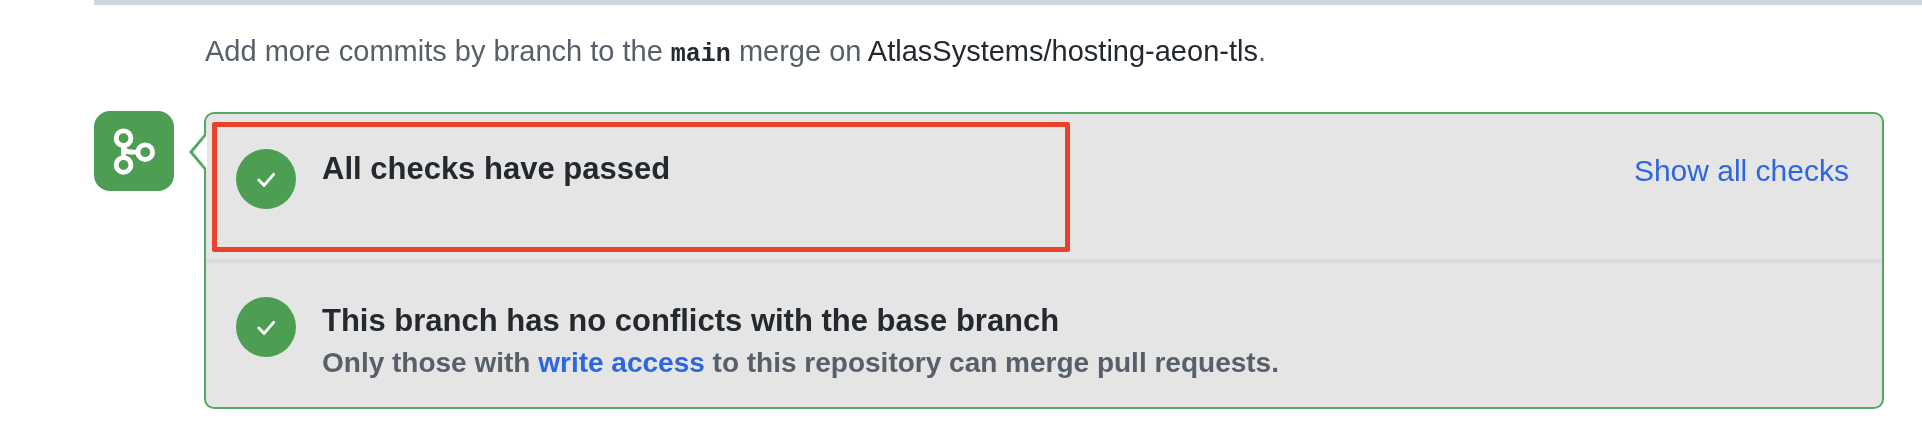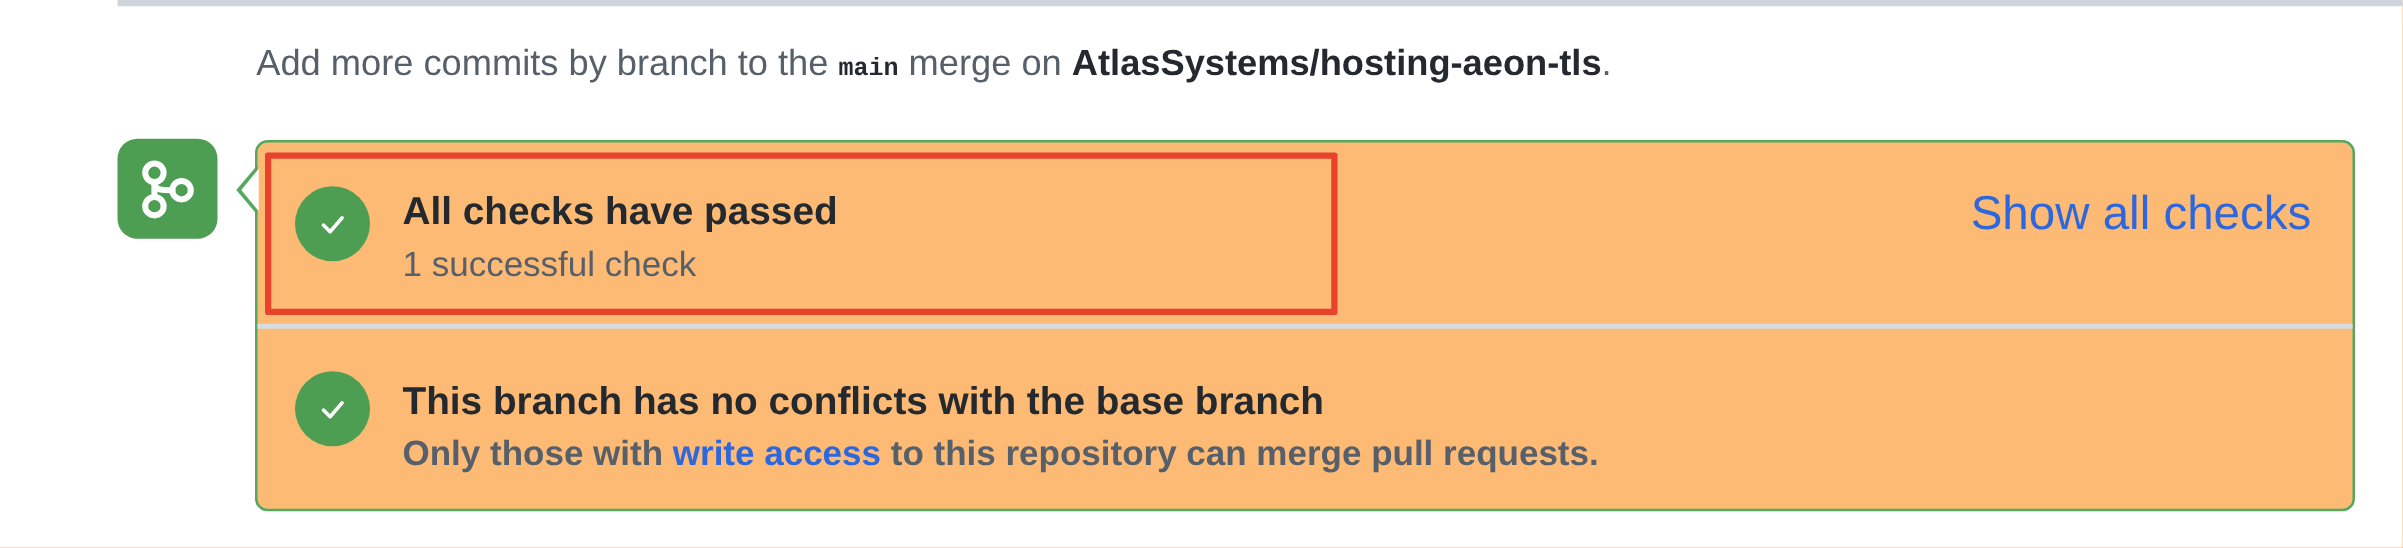--- a/index.html
+++ b/index.html
@@ -23,32 +23,32 @@
     position:absolute;left:94px;top:0;right:0;height:5px;
     background:var(--top-bar);
   }
   .note{
     position:absolute;left:205px;top:33px;
     font-size:29px;line-height:36px;color:var(--muted);
     white-space:nowrap;
   }
   .note code{
     font-family:"Liberation Mono","DejaVu Sans Mono",monospace;
-    font-weight:bold;font-size:20px;color:var(--heading);
+    font-weight:bold;font-size:25px;color:var(--heading);
   }
-  .note strong{color:var(--heading);font-weight:bold;}
+  .note strong{color:var(--heading);font-weight:normal;}
   .status-icon{
     position:absolute;left:94px;top:111px;width:80px;height:80px;
     background:var(--green);border-radius:16px;
     display:flex;align-items:center;justify-content:center;
   }
   .status-icon svg{width:62px;height:62px;display:block;}
   .merge-box{
     position:absolute;left:204px;top:112px;width:1680px;height:297px;
-    background:#fdba74;border:2px solid var(--box-border);border-radius:10px;
+    background:#e5e5e5;border:2px solid var(--box-border);border-radius:10px;
   }
   
   .caret-outer,.caret-inner{
     position:absolute;width:0;height:0;
   }
   .caret-outer{
     left:-17px;top:18px;
     border-top:20px solid transparent;border-bottom:20px solid transparent;
     border-right:17px solid var(--box-border);
   }
@@ -74,21 +74,21 @@
   .title-conflicts{top:188px;}
   .sec-sub{
     position:absolute;left:116px;
     font-size:28px;line-height:34px;color:var(--muted);
     white-space:nowrap;
   }
   .sub-checks{top:81px;}
   .sub-conflicts{top:232px;font-weight:bold;}
   .show-checks{
     position:absolute;right:33px;top:39px;
-    font-size:38px;line-height:36px;color:var(--link);
+    font-size:30px;line-height:36px;color:var(--link);
     text-decoration:none;white-space:nowrap;margin-left:24px;
   }
   .inline-link{color:var(--link);text-decoration:none;}
   .divider{
     position:absolute;left:0;right:0;top:145px;height:4px;
     background:var(--divider);
   }
   .annotation{
     position:absolute;left:212px;top:122px;width:858px;height:130px;
     border:5px solid var(--annotation-red);border-radius:2px;
@@ -115,21 +115,20 @@
 <div class="merge-box">
   <div class="caret-outer"></div>
   <div class="caret-inner"></div>
 
   <div class="check-circle circle-checks">
     <svg viewBox="0 0 16 16" fill="none" stroke="#ffffff" stroke-width="1.35" stroke-linecap="round" stroke-linejoin="round">
       <path d="M4.6 8.5 L7.1 11 L11.6 5.8"></path>
     </svg>
   </div>
   <h3 class="sec-title title-checks">All checks have passed</h3>
-  <p class="sec-sub sub-checks">1 successful check</p>
   <a href="#" class="show-checks">Show all checks</a>
 
   <div class="divider"></div>
 
   <div class="check-circle circle-conflicts">
     <svg viewBox="0 0 16 16" fill="none" stroke="#ffffff" stroke-width="1.35" stroke-linecap="round" stroke-linejoin="round">
       <path d="M4.6 8.5 L7.1 11 L11.6 5.8"></path>
     </svg>
   </div>
   <h3 class="sec-title title-conflicts">This branch has no conflicts with the base branch</h3>

